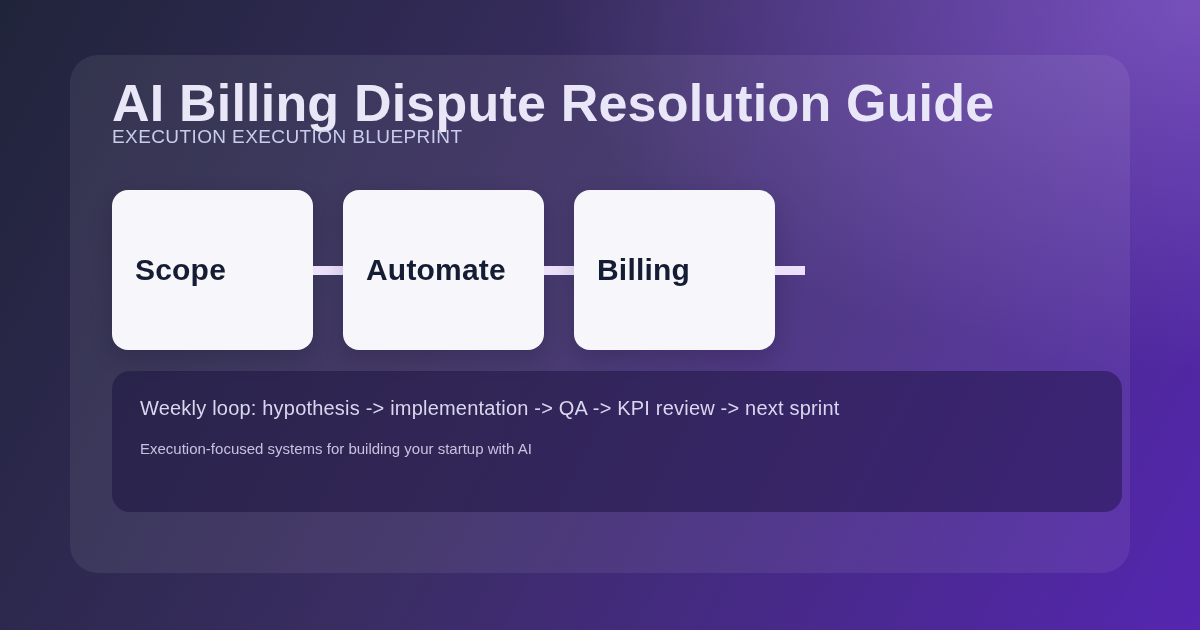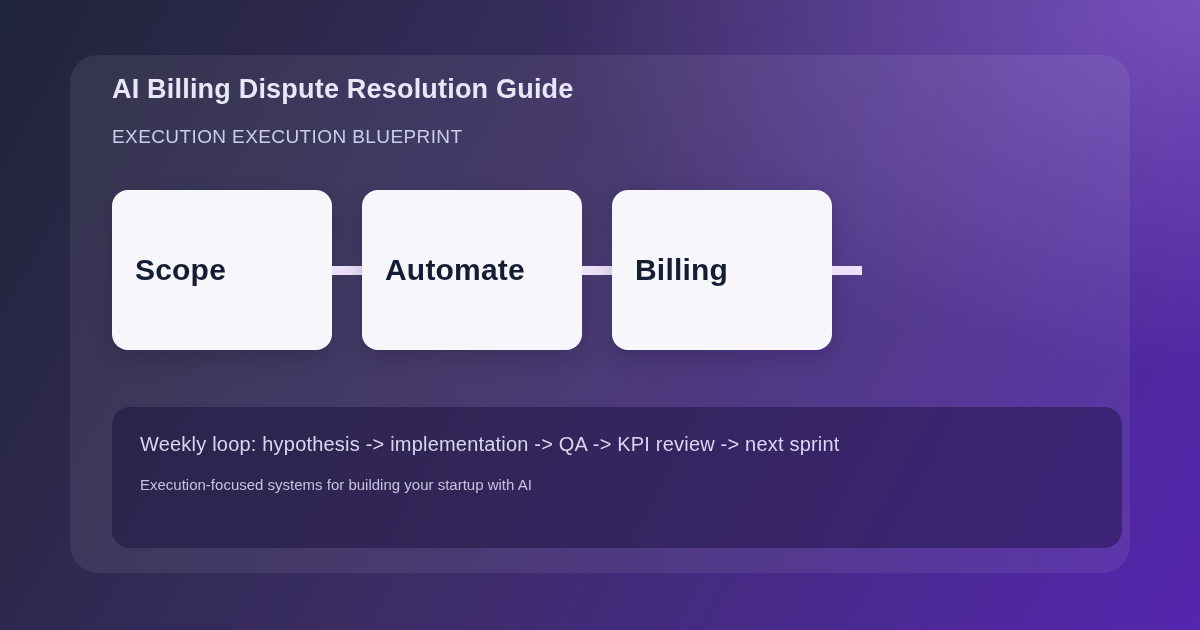--- a/index.html
+++ b/index.html
@@ -21,21 +21,21 @@
     width: 1060px;
     height: 518px;
     border-radius: 28px;
     background: var(--panel-overlay, rgba(255,255,255,0.07));
   }
   .title {
     position: absolute;
     left: 42px;
     top: 20px;
     margin: 0;
-    font-size: 27px;
+    font-size: 52px;
     line-height: 1.1;
     font-weight: 700;
     letter-spacing: 0.2px;
     color: var(--title-text, #e9e7f7);
   }
   .subtitle {
     position: absolute;
     left: 42px;
     top: 71px;
     font-size: 19px;
@@ -46,21 +46,21 @@
   .steps {
     position: absolute;
     left: 42px;
     top: 135px;
     width: 1010px;
     height: 160px;
     display: flex;
     align-items: center;
   }
   .step {
-    width: 220px;
+    width: 201px;
     height: 160px;
     background: var(--step-card-bg, #f7f6fb);
     border-radius: 16px;
     display: flex;
     align-items: center;
     box-shadow: 0 8px 22px rgba(10, 5, 30, 0.18);
   }
   .step-label {
     padding-left: 23px;
     font-size: 30px;
@@ -69,21 +69,21 @@
     color: var(--step-card-text, #141d33);
   }
   .connector {
     width: 30px;
     height: 9px;
     background: var(--connector, #ece0fa);
   }
   .footer-box {
     position: absolute;
     left: 42px;
-    top: 352px;
+    top: 316px;
     width: 1010px;
     height: 141px;
     border-radius: 18px;
     background: var(--footer-box-bg, rgba(22,13,58,0.45));
     padding: 26px 28px;
   }
   .loop-text {
     font-size: 20px;
     font-weight: 400;
     letter-spacing: 0.2px;

